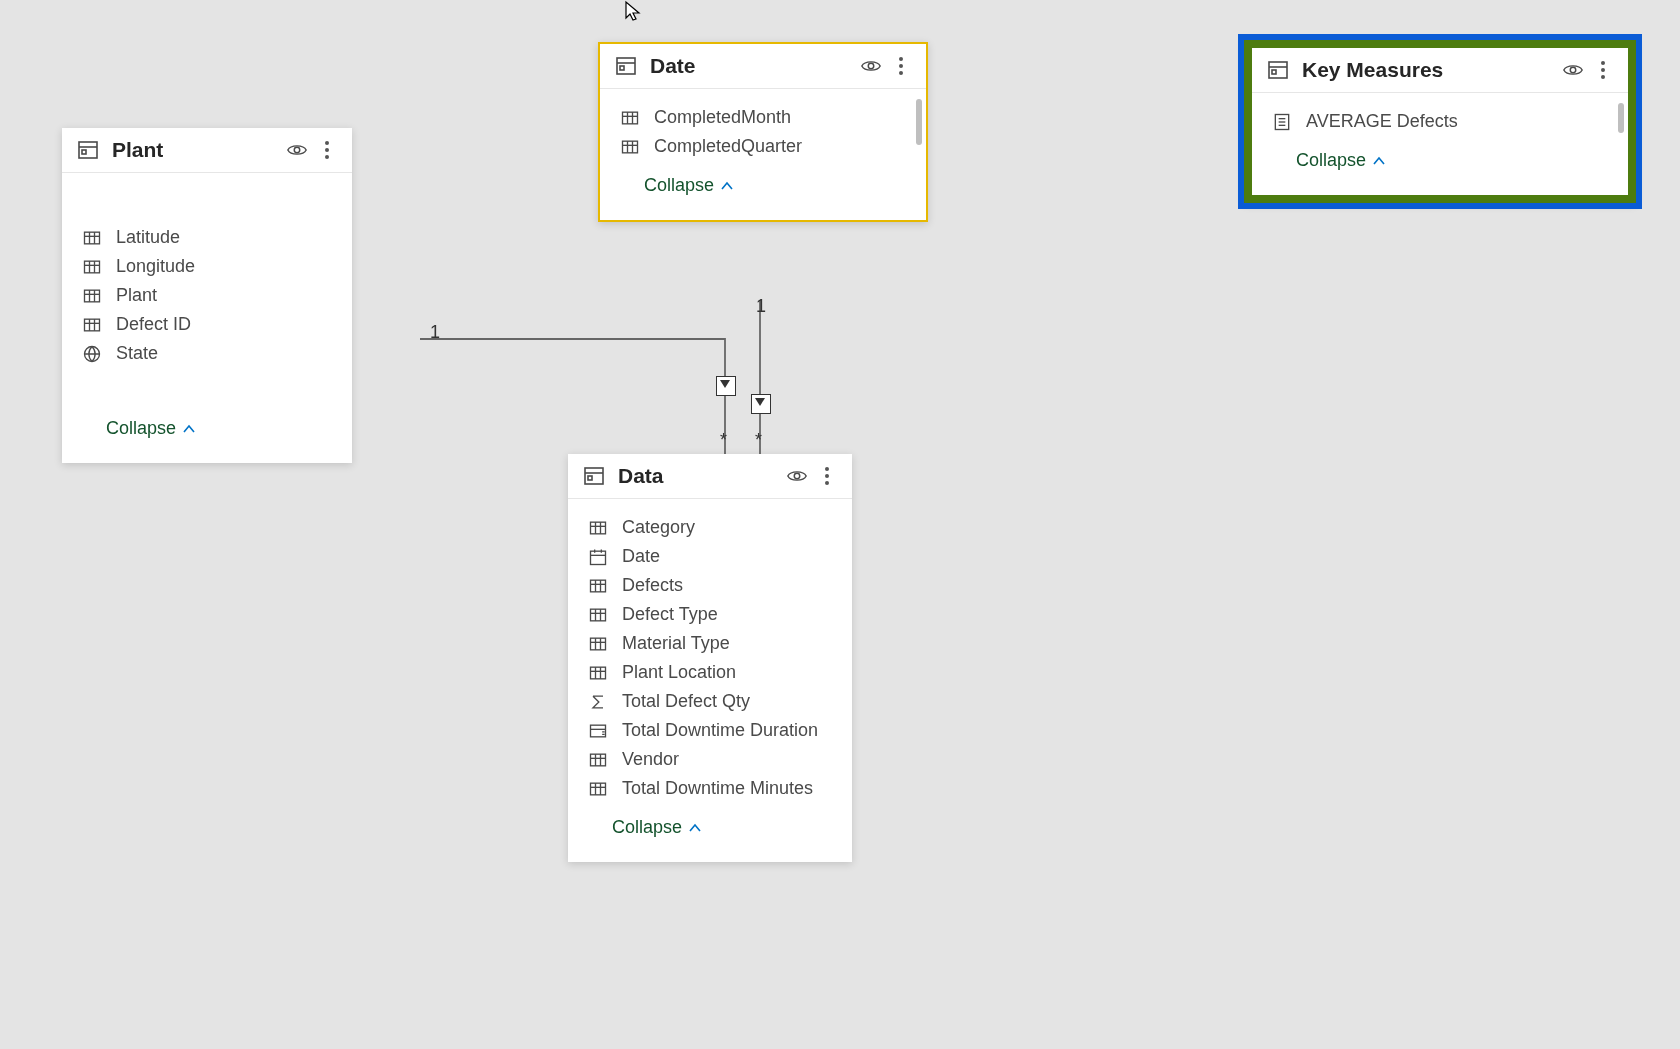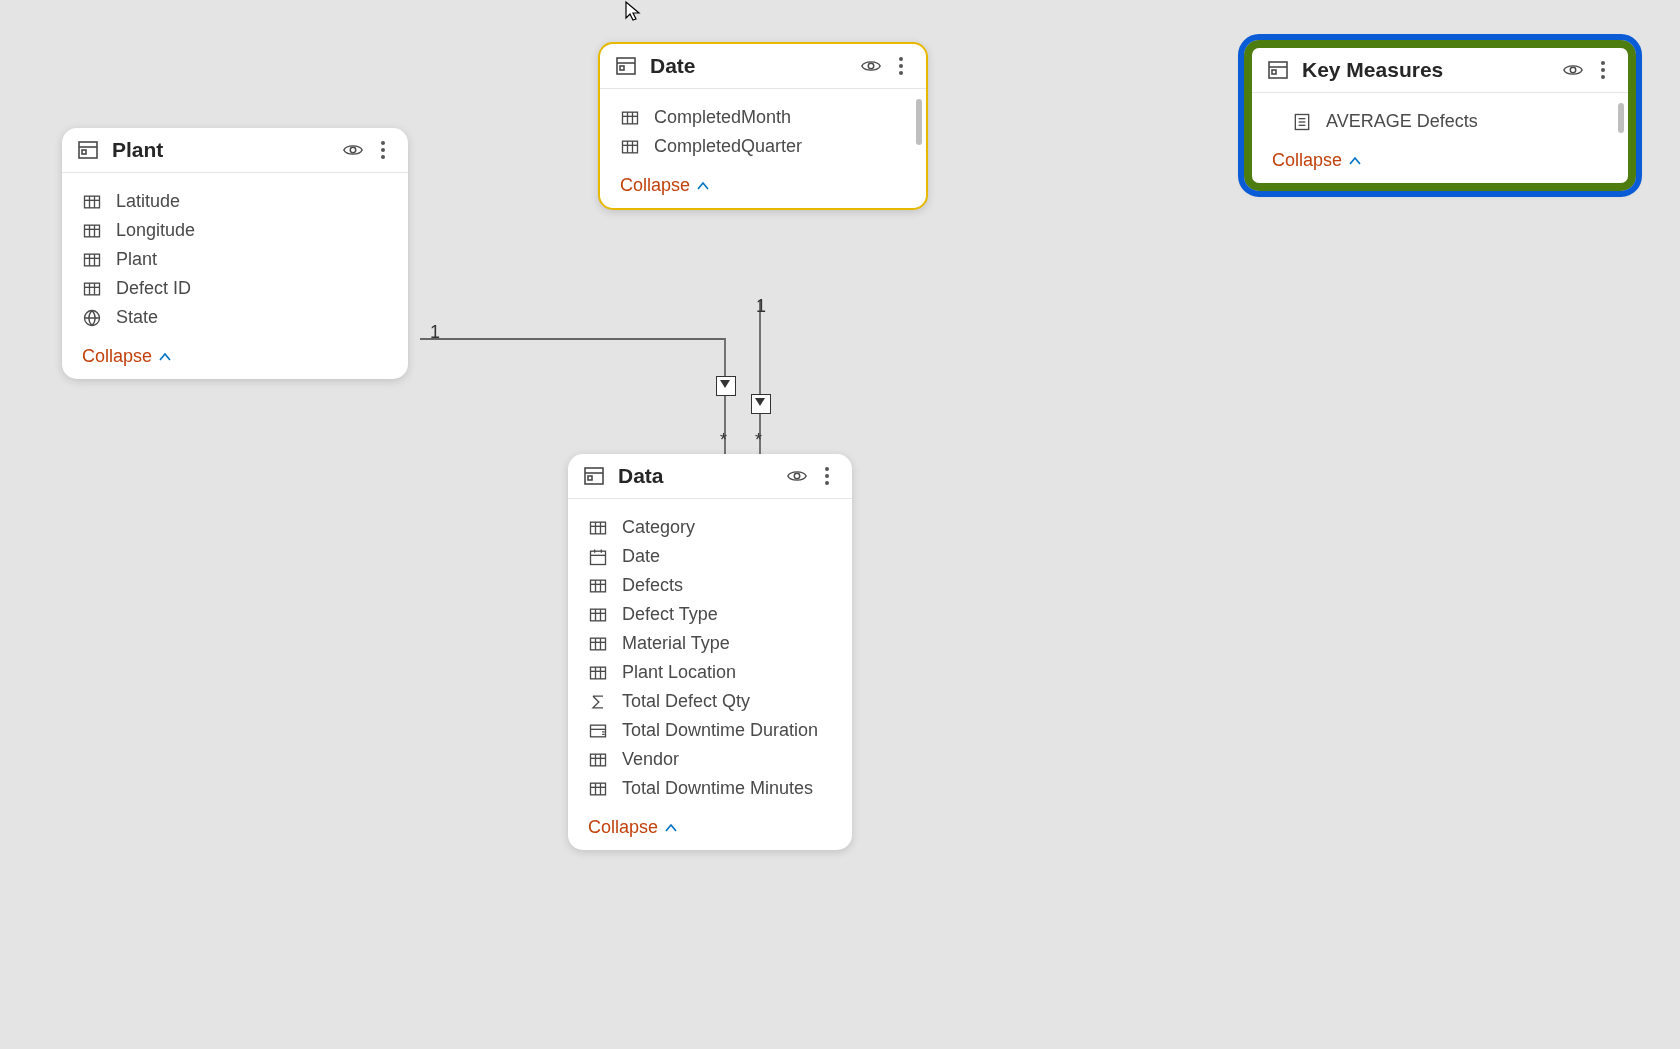--- a/index.html
+++ b/index.html
@@ -1,24 +1,24 @@
 <!DOCTYPE html>
 <html><head>
 <meta charset="utf-8">
 <style>
   html,body{margin:0;padding:0;width:1680px;height:1049px;background:#e4e4e4;font-family:"Segoe UI",Arial,sans-serif;position:relative;overflow:hidden;}
   .canvas{position:relative;width:100%;height:100%;}
-  .table-card{position:absolute;background:#fff;box-shadow:0 2px 8px rgba(0,0,0,.15);display:flex;flex-direction:column;border-radius:15px;}
+  .table-card{position:absolute;background:#fff;box-shadow:0 2px 8px rgba(0,0,0,.15);display:flex;flex-direction:column;}
   .table-header{display:flex;align-items:center;padding:10px 14px;border-bottom:1px solid #e6e6e6;}
   .table-title{font-size:21px;color:#262626;font-weight:600;flex:1;margin-left:12px;}
   .hdr-action{margin-left:8px;color:#555;display:flex;align-items:center;justify-content:center;width:22px;height:22px;cursor:pointer;}
   .field-list{padding:14px 0 6px 0;flex:1;overflow:hidden;position:relative;}
   .field-row{display:flex;align-items:center;padding:4px 20px;font-size:18px;color:#4a4a4a;}
   .field-row .fname{margin-left:14px;}
-  .collapse-link{color:#c2410c;font-size:18px;padding:8px 20px 12px 20px;cursor:pointer;display:flex;align-items:center;}
+  .collapse-link{color:#14532d;font-size:18px;padding:8px 20px 24px 20px;cursor:pointer;display:flex;align-items:center;margin-left:24px;}
   .collapse-link .chev{margin-left:6px;}
   .scroll-thumb{position:absolute;right:4px;top:10px;width:6px;height:46px;background:#bfbfbf;border-radius:3px;}
   
   .sel-yellow{border:2px solid #e6b800;}
   .sel-blue{outline:6px solid #0a5cd6;outline-offset:0;border:8px solid #4d7c0f;}
   
   svg{display:block;}
   .stroke{stroke:#4a4a4a;stroke-width:1.6;fill:none;}
   .stroke-blue{stroke:#0072c6;stroke-width:1.6;fill:none;}
   
@@ -42,21 +42,21 @@
 
     <path d="M 760 300 L 760 454" stroke="#666" stroke-width="1.8" fill="none"></path>
   </svg>
   <div class="rel-label" style="left:430px;top:322px;">1</div>
   <div class="rel-label" style="left:756px;top:296px;">1</div>
   <div class="rel-label" style="left:720px;top:430px;">*</div>
   <div class="rel-label" style="left:755px;top:430px;">*</div>
   <div class="rel-arrow" style="left:716px;top:376px;"></div>
   <div class="rel-arrow" style="left:751px;top:394px;"></div>
 
-  <div class="table-card" style="left:62px;top:128px;width:346px;">
+  <div class="table-card" style="left:62px;top:128px;width:290px;gap:36px;">
     <div class="table-header">
       <svg width="24" height="24" viewBox="0 0 24 24">
           <rect x="3" y="4" width="18" height="16" class="stroke"></rect>
           <line x1="3" y1="9" x2="21" y2="9" class="stroke"></line>
           <rect x="6" y="12" width="4" height="4" class="stroke"></rect>
         </svg>
       <div class="table-title">Plant</div>
       <div class="hdr-action">
           <svg width="22" height="22" viewBox="0 0 24 24">
             <path d="M2 12 C5 6 19 6 22 12 C19 18 5 18 2 12 Z" class="stroke"></path>
@@ -342,21 +342,21 @@
           </svg>
         </div>
       <div class="hdr-action">
           <svg width="6" height="22" viewBox="0 0 6 22">
             <circle cx="3" cy="4" r="2" fill="#555"></circle>
             <circle cx="3" cy="11" r="2" fill="#555"></circle>
             <circle cx="3" cy="18" r="2" fill="#555"></circle>
           </svg>
         </div>
     </div>
-    <div class="field-list" id="fl-key" style="height:54px;padding-left:20px;">
+    <div class="field-list" id="fl-key" style="height:54px;">
       <div class="scroll-thumb" style="height:30px;"></div>
     <div class="field-row">
           <span>
             <svg width="20" height="20" viewBox="0 0 24 24">
               <rect x="4" y="3" width="16" height="18" class="stroke"></rect>
               <line x1="8" y1="8" x2="16" y2="8" class="stroke"></line>
               <line x1="8" y1="12" x2="16" y2="12" class="stroke"></line>
               <line x1="8" y1="16" x2="16" y2="16" class="stroke"></line>
             </svg>
           </span>

